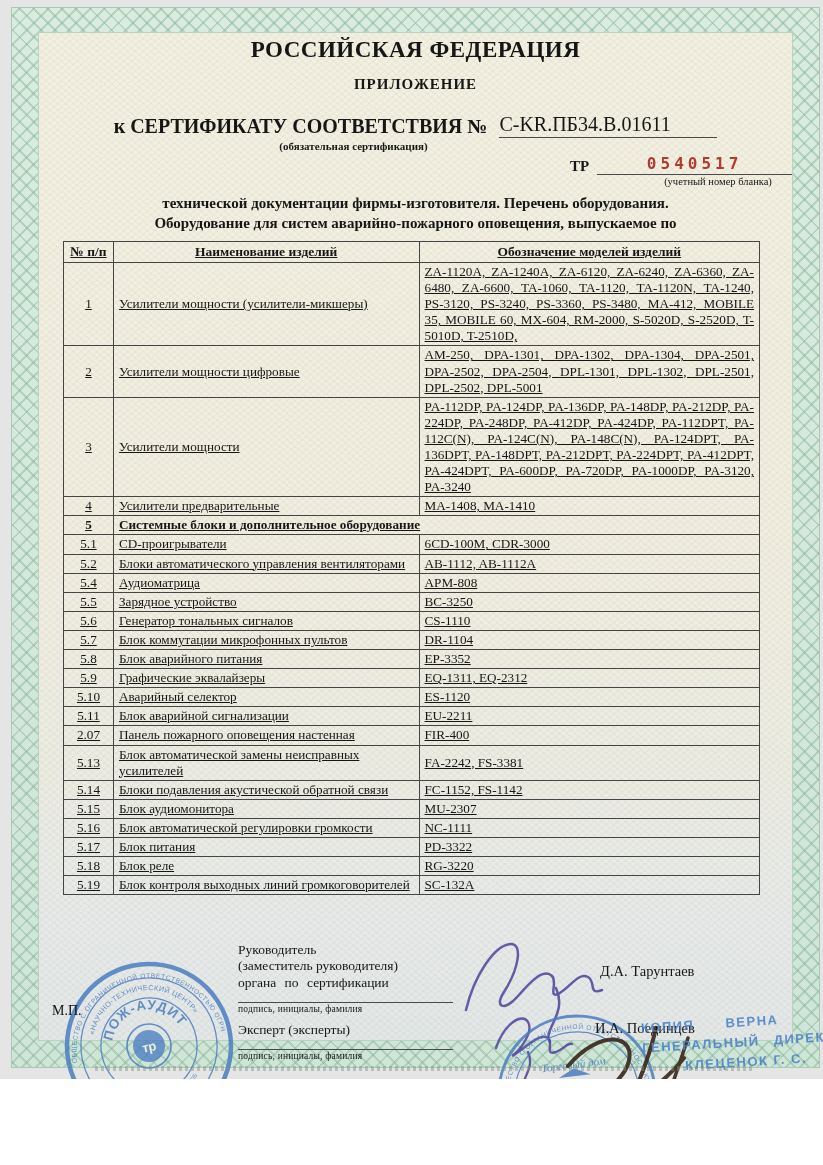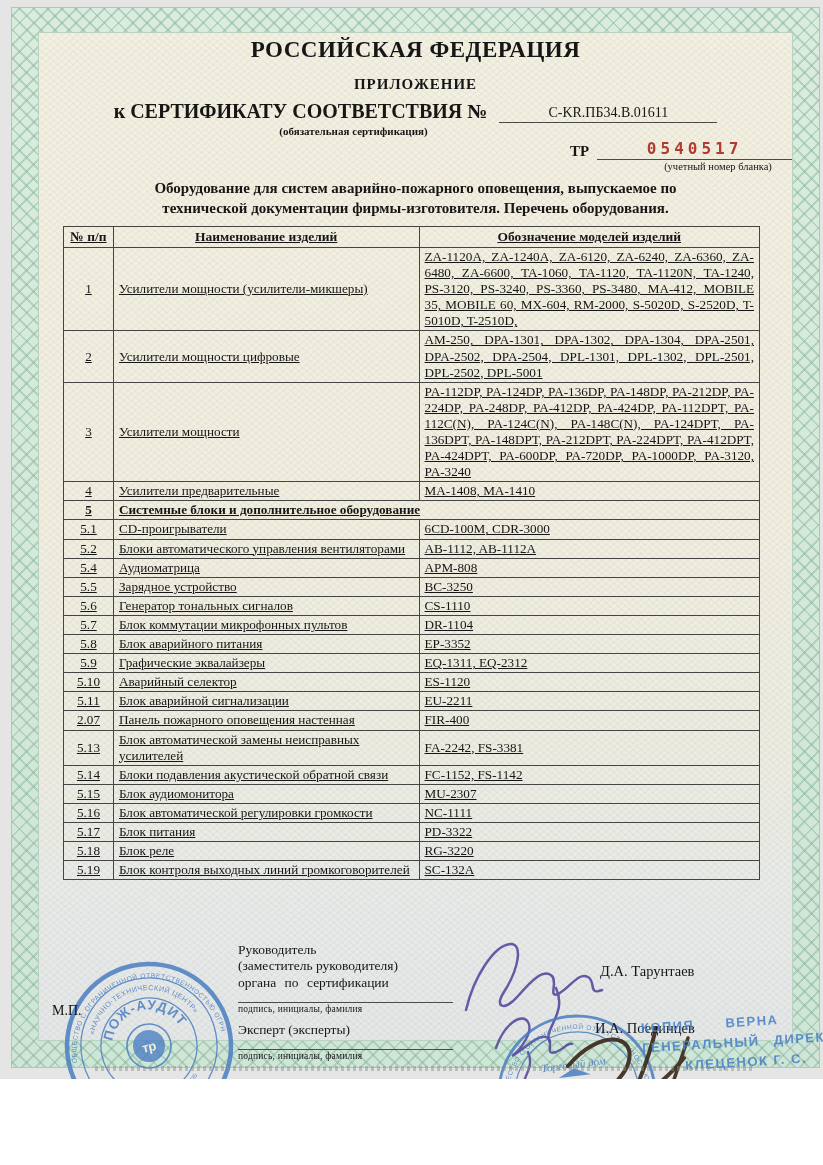--- a/index.html
+++ b/index.html
@@ -23,24 +23,24 @@
       repeating-linear-gradient(-40deg, rgba(165,172,160,.09) 0 1.5px, rgba(0,0,0,0) 1.5px 5px),
       linear-gradient(180deg,#f3f0e1 0%,#f1eee0 50%,#edece2 72%,#e7eae9 88%,#e4e7e7 100%);
     box-shadow: inset 0 0 0 1px #bad2c2;
   }
 
   .content { position:relative; padding-top:5px; }
 
   .t-country { text-align:center; font-size:23px; font-weight:bold; letter-spacing:.5px; }
   .t-annex   { text-align:center; font-size:15px; font-weight:bold; letter-spacing:1px; margin-top:13px; }
 
-  .cert-line { display:flex; justify-content:center; align-items:flex-end; margin-top:7px; }
+  .cert-line { display:flex; justify-content:center; align-items:flex-end; margin-top:20px; }
   .cert-line .lbl { font-size:20px; font-weight:bold; white-space:nowrap; }
-  .cert-line .num { font-size:14px; width:218px; margin-left:12px; border-bottom:1px solid #4a4a4a;
-                    text-align:center; padding-bottom:1px; }
+  .cert-line .num { font-size:20px; width:218px; margin-left:12px; border-bottom:1px solid #4a4a4a;
+                    text-align:left; padding-bottom:1px; }
   .cert-note { text-align:center; font-size:11px; font-weight:bold; transform:translateX(-62px); margin-top:2px; }
 
   .tr-row { display:flex; align-items:flex-end; margin:2px 0 0 532px; width:222px; }
   .tr-row .tr-lbl { font-size:15px; font-weight:bold; margin-right:8px; }
   .tr-row .tr-num { flex:1; text-align:center; border-bottom:1px solid #4a4a4a;
                     font-family:"DejaVu Sans Mono", monospace; font-weight:bold; font-size:16px;
                     letter-spacing:4px; color:#b23a2e; padding-bottom:1px; }
   .blank-note { font-size:10.5px; margin:1px 0 0 600px; width:160px; text-align:center; }
 
   .descr { text-align:center; font-size:15px; font-weight:bold; line-height:1.35; margin-top:6px; }
@@ -100,22 +100,22 @@
       </div>
       <div class="cert-note">(обязательная сертификация)</div>
 
       <div class="tr-row">
         <span class="tr-lbl">ТР</span>
         <span class="tr-num">0540517</span>
       </div>
       <div class="blank-note">(учетный номер бланка)</div>
 
       <div class="descr">
+        <div>технической документации фирмы-изготовителя. Перечень оборудования.</div>
         <div>Оборудование для систем аварийно-пожарного оповещения, выпускаемое по</div>
-        <div>технической документации фирмы-изготовителя. Перечень оборудования.</div>
       </div>
 
       <table class="eq">
         <thead>
           <tr>
             <th>№ п/п</th>
             <th>Наименование изделий</th>
             <th>Обозначение моделей изделий</th>
           </tr>
         </thead>

